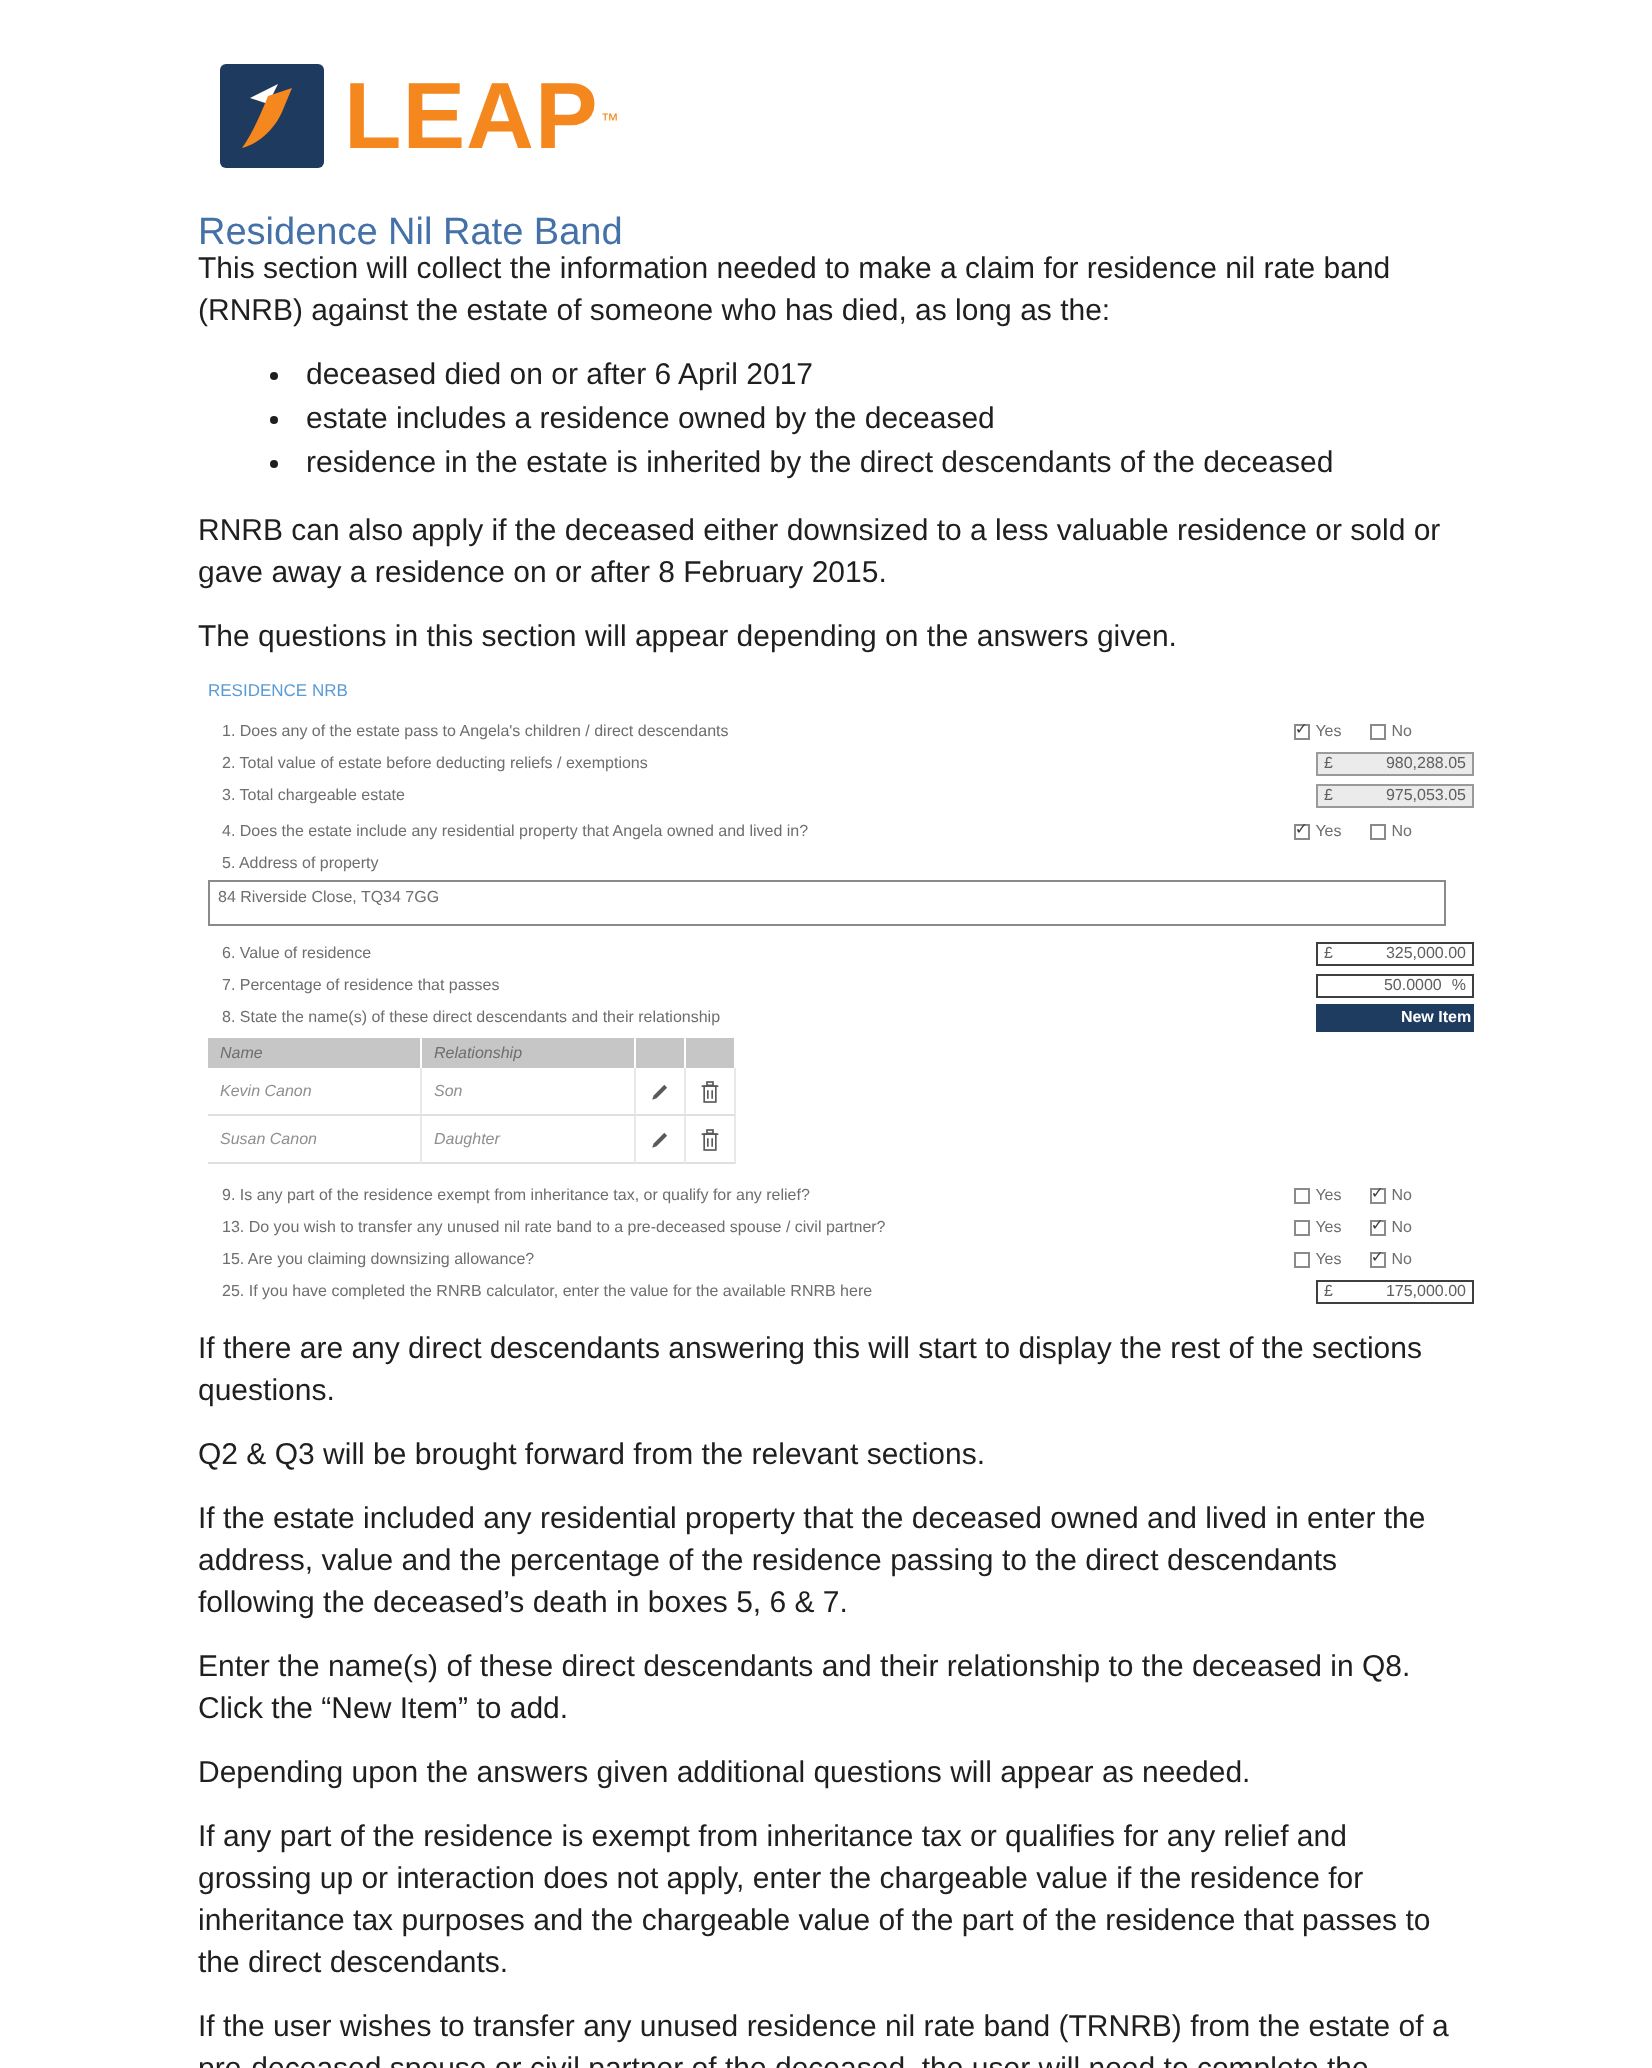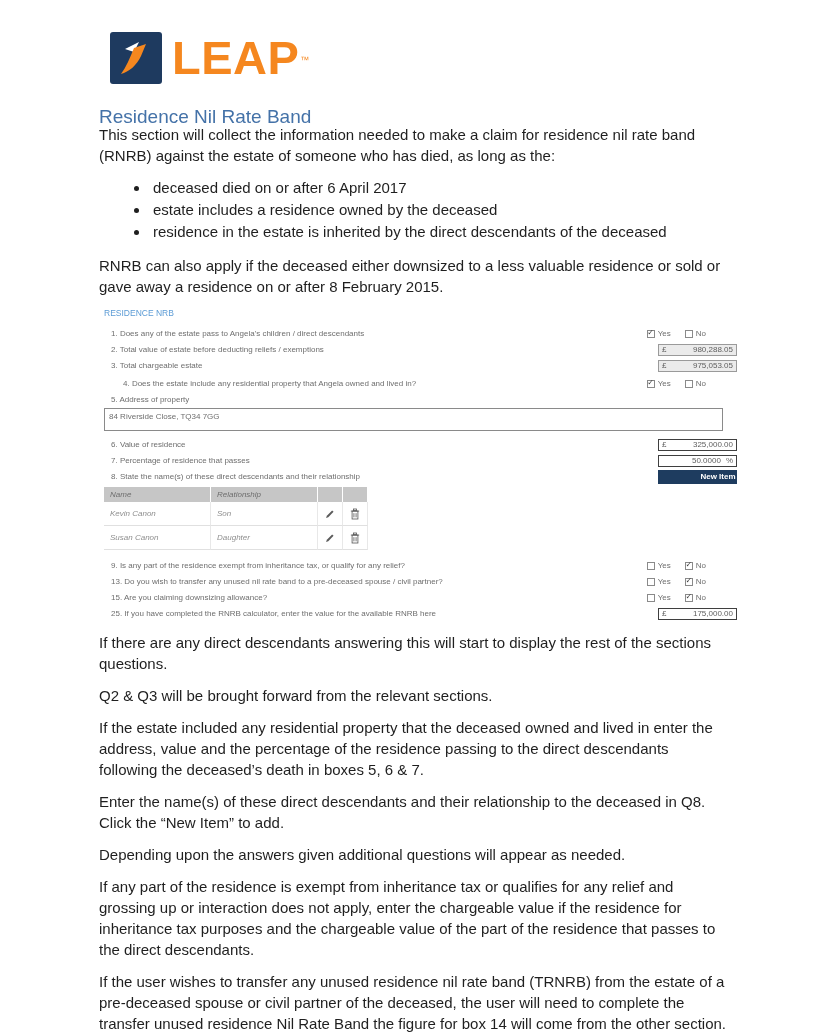--- a/index.html
+++ b/index.html
@@ -71,20 +71,21 @@
   <h1 class="h1">Residence Nil Rate Band</h1>
 
   <div class="doc">
     <p>This section will collect the information needed to make a claim for residence nil rate band (RNRB) against the estate of someone who has died, as long as the:</p>
     <ul>
       <li>deceased died on or after 6 April 2017</li>
       <li>estate includes a residence owned by the deceased</li>
       <li>residence in the estate is inherited by the direct descendants of the deceased</li>
     </ul>
     <p>RNRB can also apply if the deceased either downsized to a less valuable residence or sold or gave away a residence on or after 8 February 2015.</p>
+    <p>The questions in this section will appear depending on the answers given.</p>
 
     <div class="form">
       <div class="form-title">RESIDENCE NRB</div>
 
       <div class="frow">
         <span class="flabel">1. Does any of the estate pass to Angela's children / direct descendants</span>
         <span class="yesno">
           <span class="cb">
               <span class="cbmark">✓</span>
             </span>
@@ -105,21 +106,21 @@
       </div>
 
       <div class="frow">
         <span class="flabel">3. Total chargeable estate</span>
         <span class="field">
           <span>£</span>
           <span>975,053.05</span>
         </span>
       </div>
 
-      <div class="frow" style="margin-top:7px;margin-left:12px;">
+      <div class="frow" style="margin-top:7px;">
         <span class="flabel">4. Does the estate include any residential property that Angela owned and lived in?</span>
         <span class="yesno">
           <span class="cb">
               <span class="cbmark">✓</span>
             </span>
             <span class="cbl">Yes</span>
           <span class="cb cb2">
               <span class="cbmark"></span>
             </span>
             <span class="cbl">No</span>

